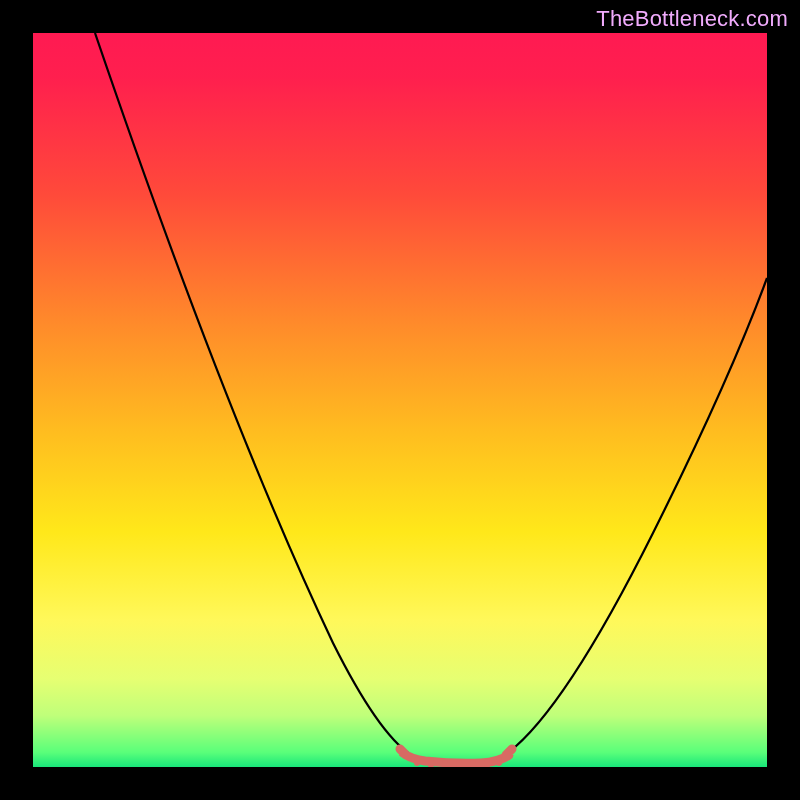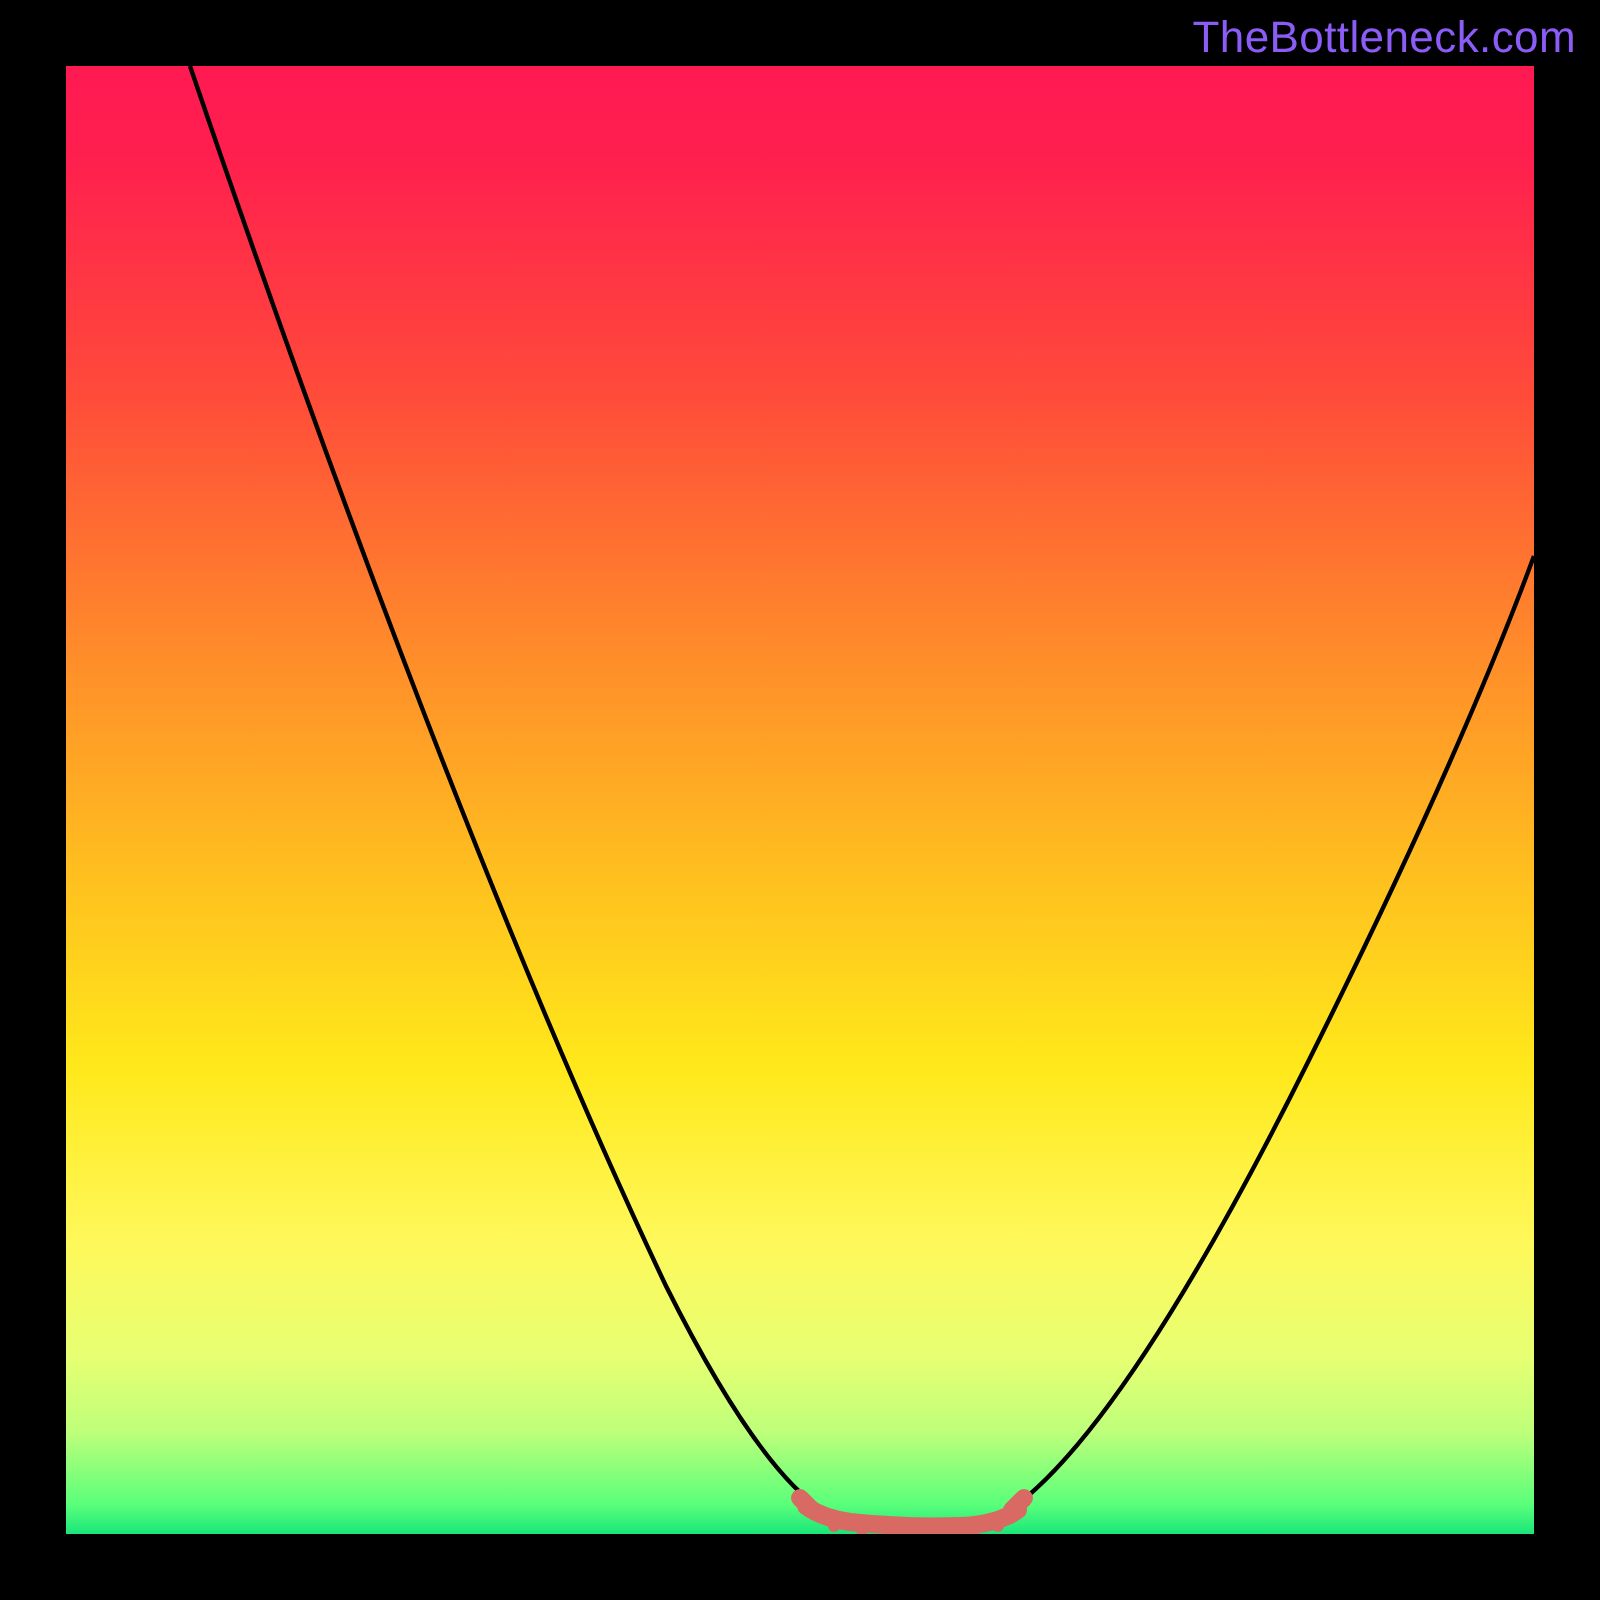--- a/index.html
+++ b/index.html
@@ -14,21 +14,21 @@
   .frame {
     position: relative;
     width: 800px;
     height: 800px;
     background: #000;
   }
   .watermark {
     position: absolute;
     top: 6px;
     right: 12px;
-    color: #8b5cf6;
+    color: #f0abfc;
     font-size: 22px;
     font-weight: 500;
     letter-spacing: 0.2px;
     z-index: 10;
   }
   .plot-area {
     position: absolute;
     left: 33px;
     top: 33px;
     width: 734px;

